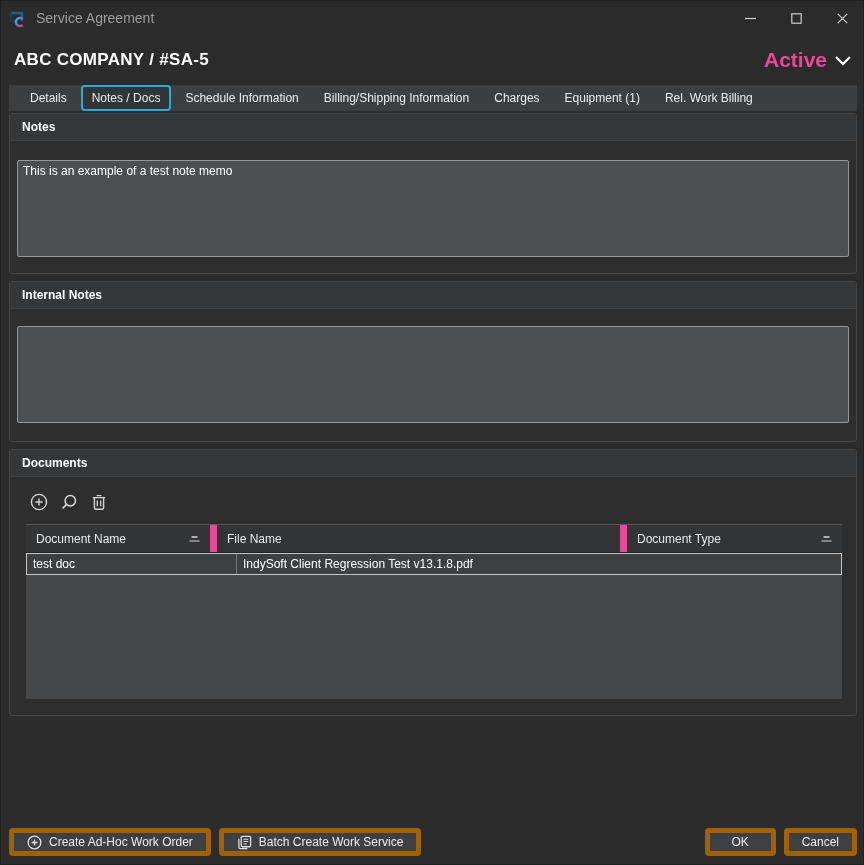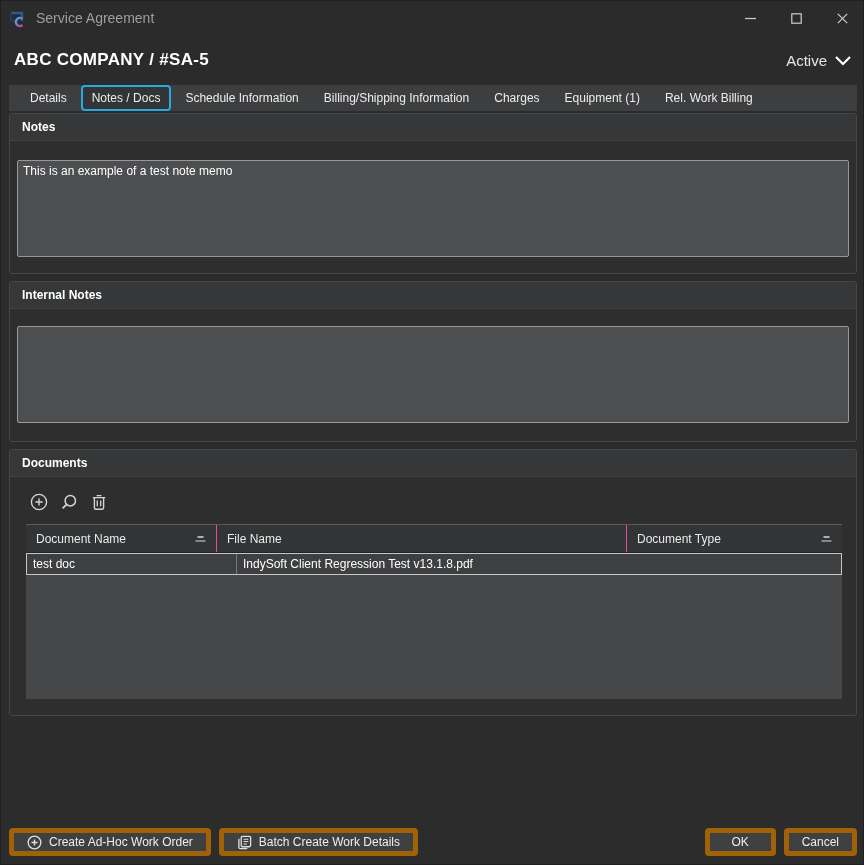--- a/index.html
+++ b/index.html
@@ -28,21 +28,21 @@
   }
 
   
   .header {
     position:absolute; left:0; top:34px; width:864px; height:50px;
     display:flex; align-items:center; padding:0 13px;
     background:#2b2b2c;
   }
   .header-title { font-size:17px; font-weight:bold; color:#ffffff; letter-spacing:.3px; }
   .status-group { margin-left:auto; display:flex; align-items:center; gap:7px; cursor:pointer; }
-  .status-label { font-size:15px; font-weight:normal; color:#e5e5e5; }
+  .status-label { font-size:21px; font-weight:bold; color:#ec4899; }
 
   
   .tabstrip {
     position:absolute; left:8px; top:84px; width:848px; height:26px;
     background:#3d3e40;
     display:flex; align-items:center; padding-left:10px;
   }
   .tab {
     font-size:12px; color:#ededed; padding:4px 9px; margin-right:3px;
     white-space:nowrap; cursor:pointer; border:2px solid transparent; border-radius:4px;
@@ -89,21 +89,21 @@
 
   
   .doc-table {
     position:absolute; left:16px; top:74px; width:816px; height:175px;
     background:#464748; border-top:1px solid #5a5a5a;
     font-size:12px;
   }
   .tbl-header { display:flex; height:28px; background:#333436; border-bottom:1px solid #232324; }
   .tbl-hcell {
     display:flex; align-items:center; padding:0 8px 0 10px;
-    color:#eaeaea; border-right:1px solid #ec4899; cursor:pointer;
+    color:#eaeaea; border-right:7px solid #ec4899; cursor:pointer;
   }
   .tbl-hcell:last-child { border-right:none; }
   .hcell-label { flex:1; white-space:nowrap; overflow:hidden; }
   .col-0 { width:191px; } .col-1 { width:410px; } .col-2 { width:215px; }
 
   .tbl-row {
     display:flex; height:22px; background:#3e3f41;
     border:1px solid #c6c6c6; cursor:pointer;
   }
   .tbl-cell {
@@ -275,19 +275,19 @@
     <span>Create Ad-Hoc Work Order</span>
   </div>
   <div class="btn">
     <span>
       <svg width="15" height="15" viewBox="0 0 16 16">
         <rect x="4.5" y="1.5" width="10" height="11" rx="1.2" fill="none" stroke="#e0e0e0" stroke-width="1.4"></rect>
         <path d="M7 4.5 h5 M7 7 h5 M7 9.5 h3.5" stroke="#e0e0e0" stroke-width="1.1"></path>
         <path d="M2 4 v9 a1.5 1.5 0 0 0 1.5 1.5 H11" fill="none" stroke="#e0e0e0" stroke-width="1.4"></path>
       </svg>
     </span>
-    <span>Batch Create Work Details</span>
+    <span>Batch Create Work Service</span>
   </div>
   <div class="footer-right">
     <div class="btn btn-ok">OK</div>
     <div class="btn btn-cancel">Cancel</div>
   </div>
 </div>
 
 </body></html>

